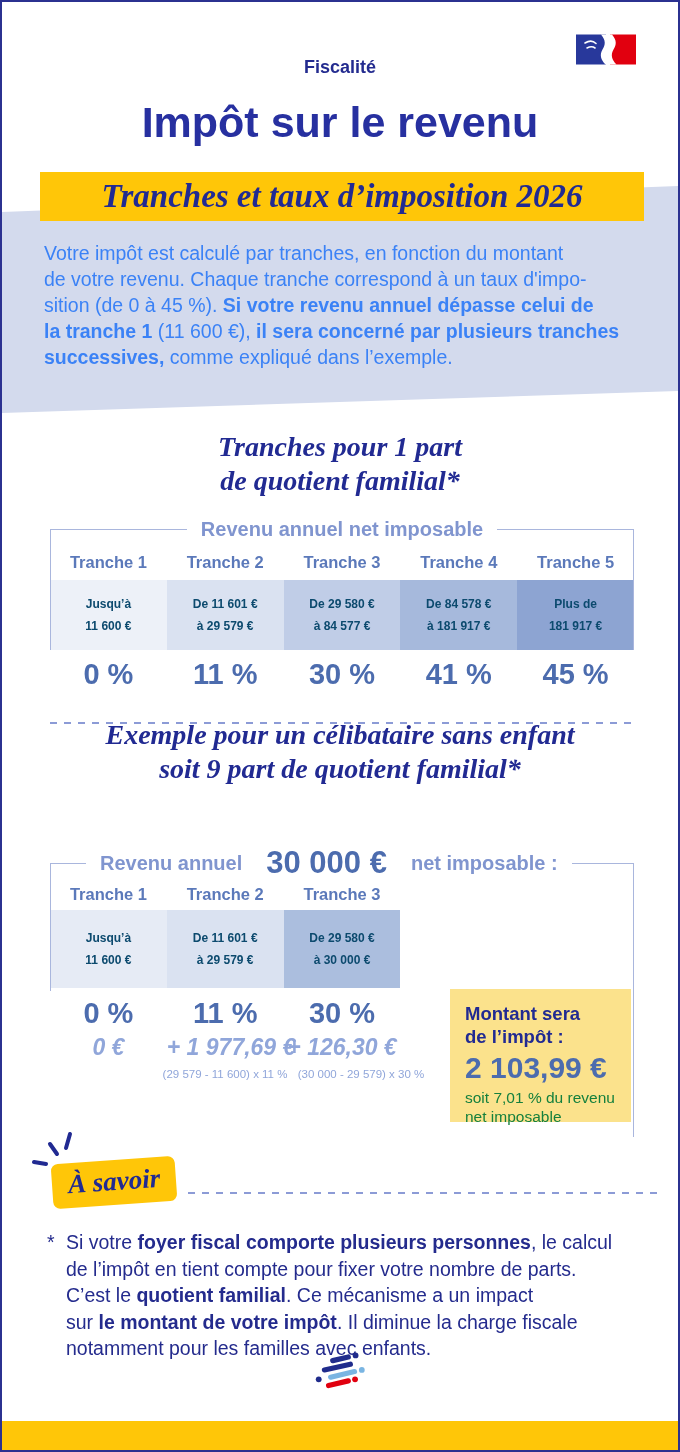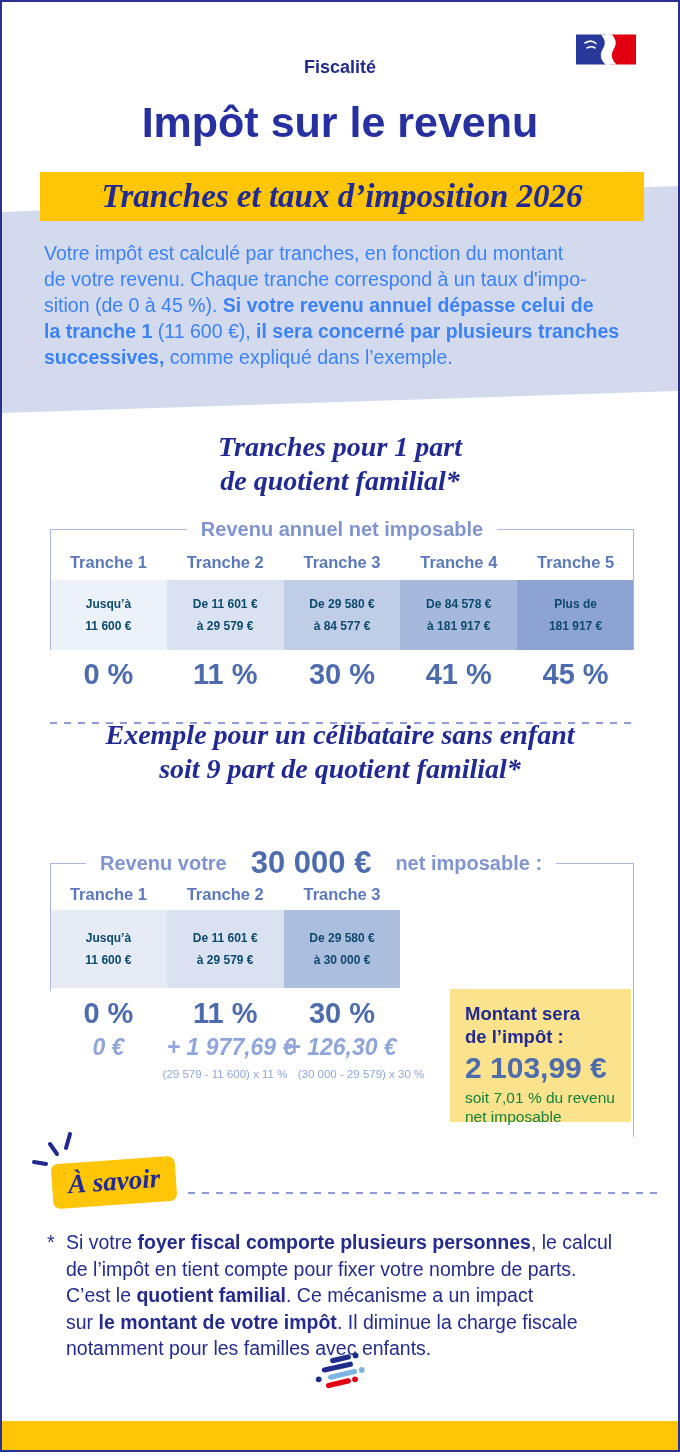--- a/index.html
+++ b/index.html
@@ -158,21 +158,21 @@
   <h2 class="sec-title" id="sec2">
     <span>Exemple pour un célibataire sans enfant</span><br>
     <span>soit 9 part de quotient familial*</span>
   </h2>
 
   <div class="box" id="box2">
     <div class="side side-l"></div>
     <div class="side side-r"></div>
     <div class="legend-row">
       <span class="hline-short"></span>
-      <span class="legend-label">Revenu votre</span>
+      <span class="legend-label">Revenu annuel</span>
       <span class="legend-amt">30 000 €</span>
       <span class="legend-label">net imposable :</span>
       <span class="hline"></span>
     </div>
     <div class="grid3 hdr-row">
       <span class="hdr">Tranche 1</span>
       <span class="hdr">Tranche 2</span>
       <span class="hdr">Tranche 3</span>
     </div>
     <div class="grid3 cells">

